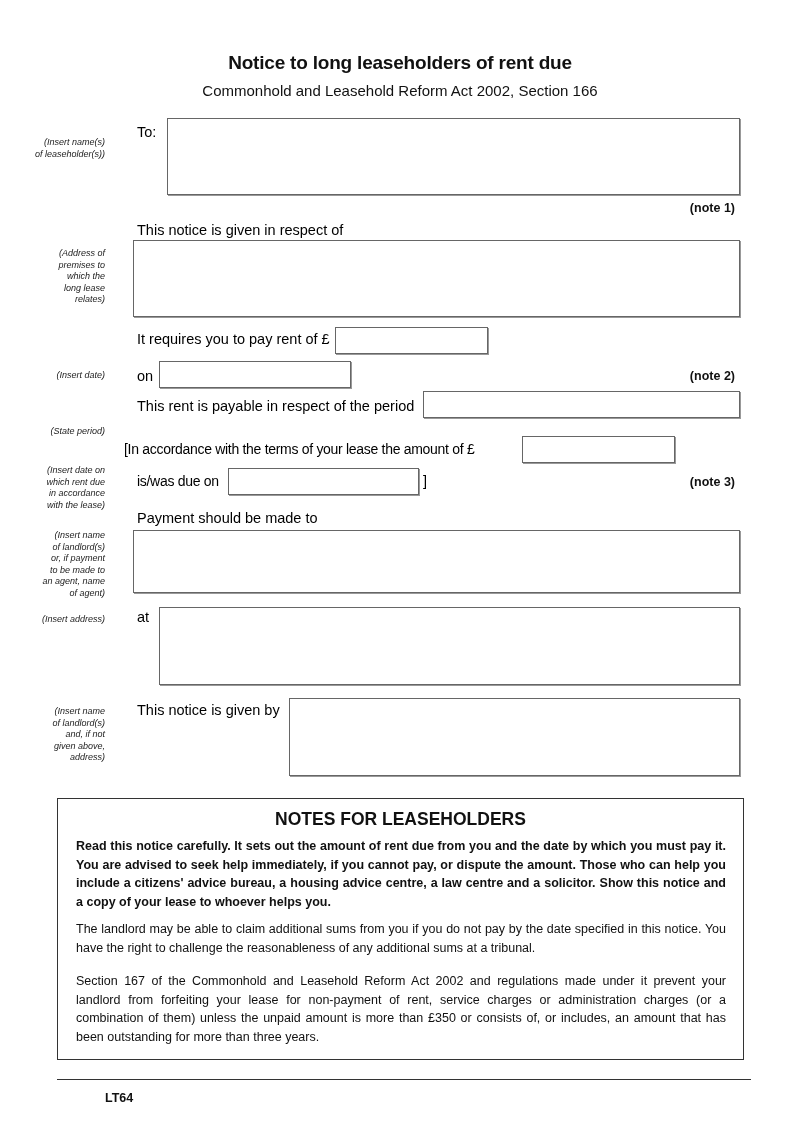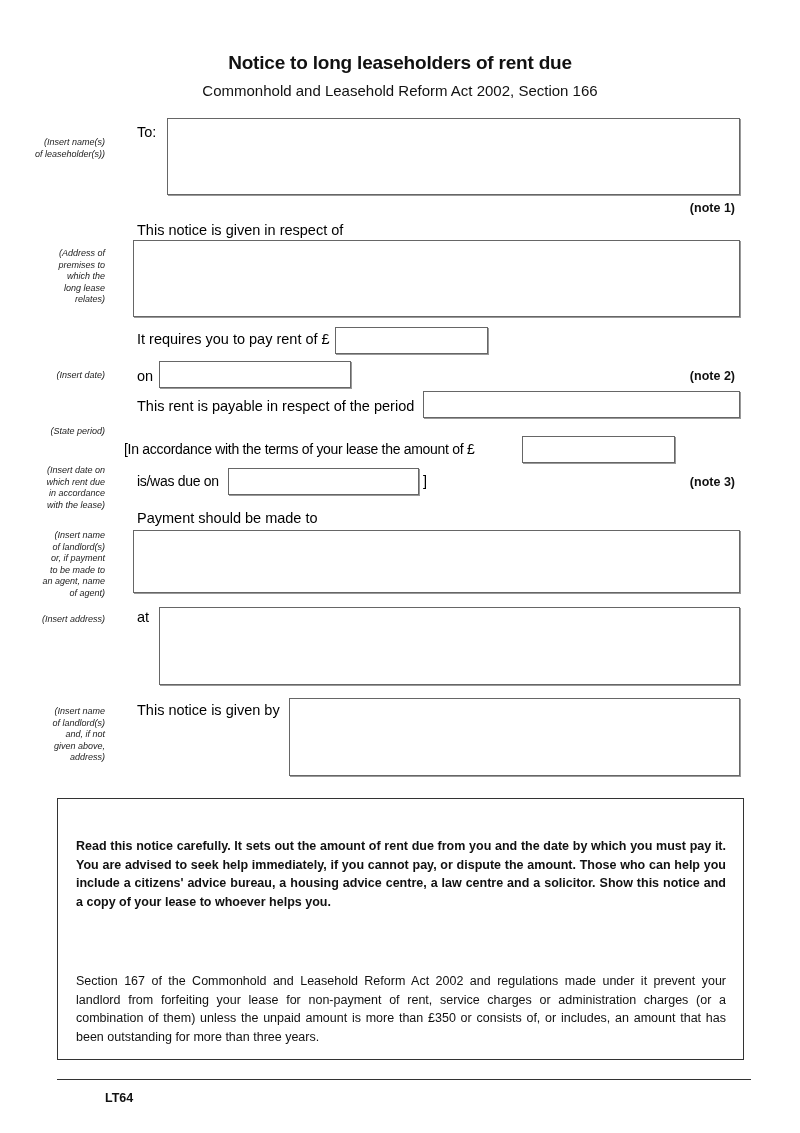--- a/index.html
+++ b/index.html
@@ -119,19 +119,21 @@
 <div class="abs lbl" style="left:137px; top:510px;">Payment should be made to</div>
 <div class="abs box" style="left:133px; top:530px; width:607px; height:63px;"></div>
 
 <div class="abs lbl" style="left:137px; top:609px;">at</div>
 <div class="abs box" style="left:159px; top:607px; width:581px; height:78px;"></div>
 
 <div class="abs lbl" style="left:137px; top:702px;">This notice is given by</div>
 <div class="abs box" style="left:289px; top:698px; width:451px; height:78px;"></div>
 
 <div class="abs notes-box">
+  <div class="abs notes-title">NOTES FOR LEASEHOLDERS</div>
   <div class="abs notes-p bold" style="top:38px;">Read this notice carefully. It sets out the amount of rent due from you and the date by which you must pay it. You are advised to seek help immediately, if you cannot pay, or dispute the amount. Those who can help you include a citizens' advice bureau, a housing advice centre, a law centre and a solicitor. Show this notice and a copy of your lease to whoever helps you.</div>
+  <div class="abs notes-p" style="top:121px;">The landlord may be able to claim additional sums from you if you do not pay by the date specified in this notice. You have the right to challenge the reasonableness of any additional sums at a tribunal.</div>
   <div class="abs notes-p" style="top:173px;">Section 167 of the Commonhold and Leasehold Reform Act 2002 and regulations made under it prevent your landlord from forfeiting your lease for non-payment of rent, service charges or administration charges (or a combination of them) unless the unpaid amount is more than £350 or consists of, or includes, an amount that has been outstanding for more than three years.</div>
 </div>
 
 <div class="abs footer-rule"></div>
 <div class="abs footer-left">LT64</div>
 <div class="abs footer-right">Page 1 of 2</div>
 
 </body></html>

